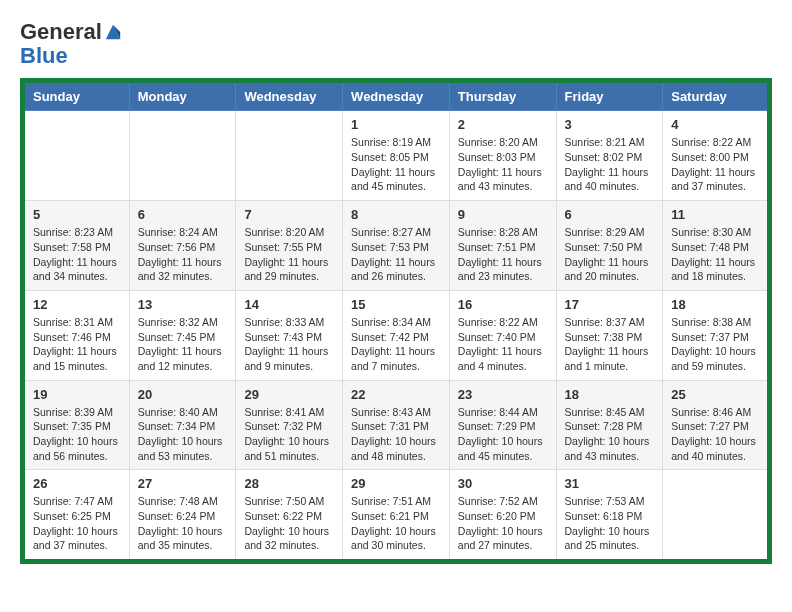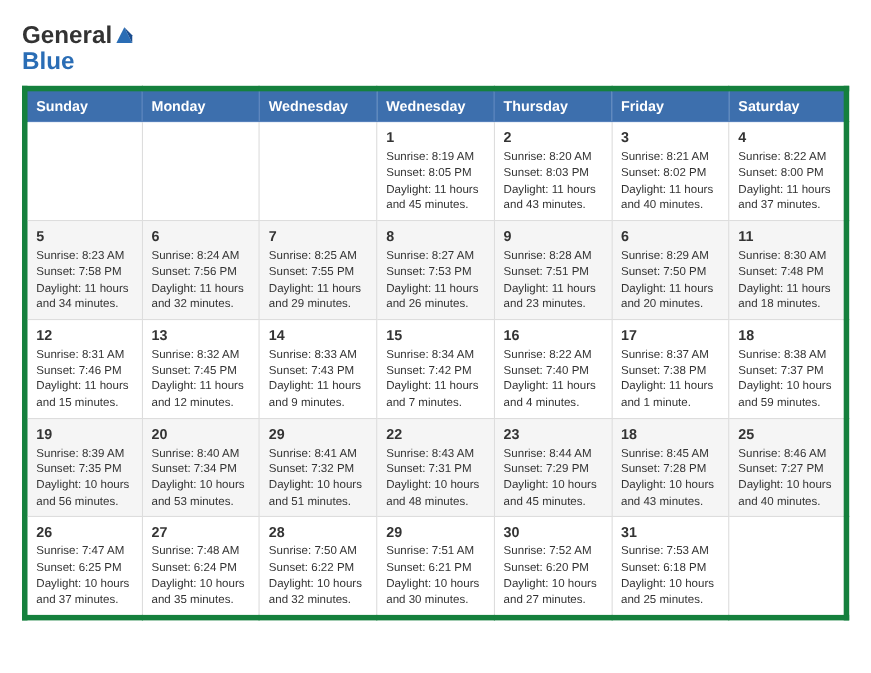--- a/index.html
+++ b/index.html
@@ -157,21 +157,21 @@
 Daylight: 11 hours and 34 minutes.</div>
         </td>
         <td>
           <span class="day-number">6</span>
           <div class="day-info">Sunrise: 8:24 AM
 Sunset: 7:56 PM
 Daylight: 11 hours and 32 minutes.</div>
         </td>
         <td>
           <span class="day-number">7</span>
-          <div class="day-info">Sunrise: 8:25 AM
+          <div class="day-info">Sunrise: 8:20 AM
 Sunset: 7:55 PM
 Daylight: 11 hours and 29 minutes.</div>
         </td>
         <td>
           <span class="day-number">8</span>
           <div class="day-info">Sunrise: 8:27 AM
 Sunset: 7:53 PM
 Daylight: 11 hours and 26 minutes.</div>
         </td>
         <td>

